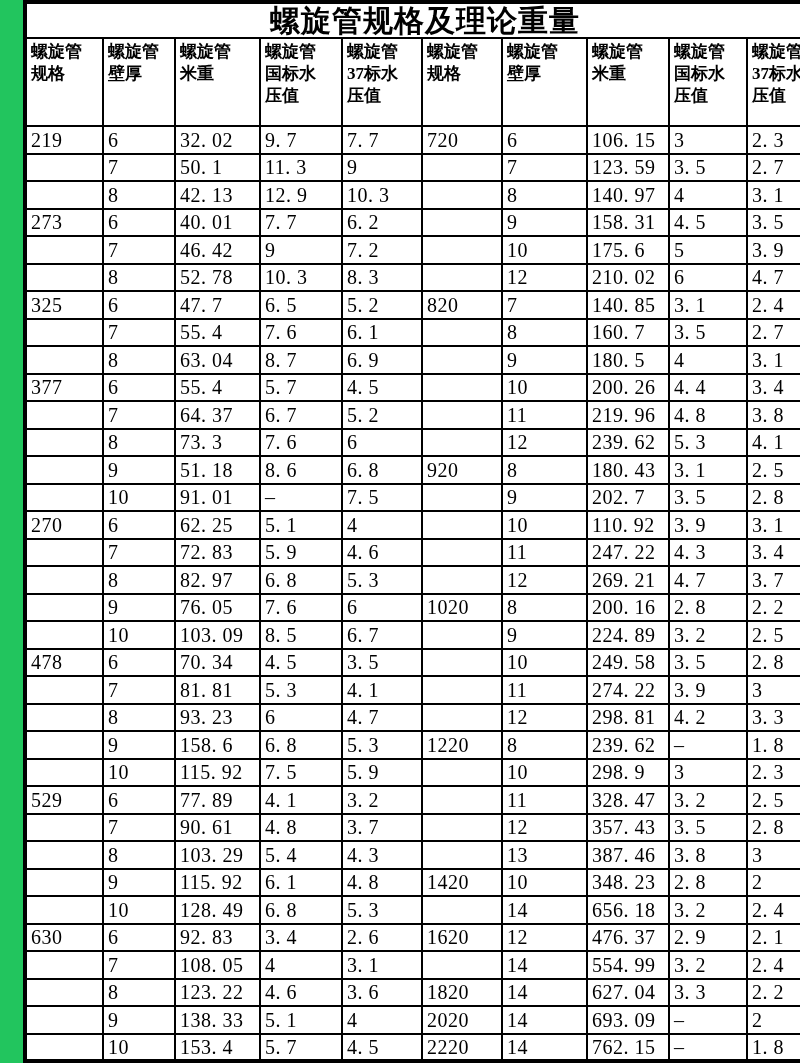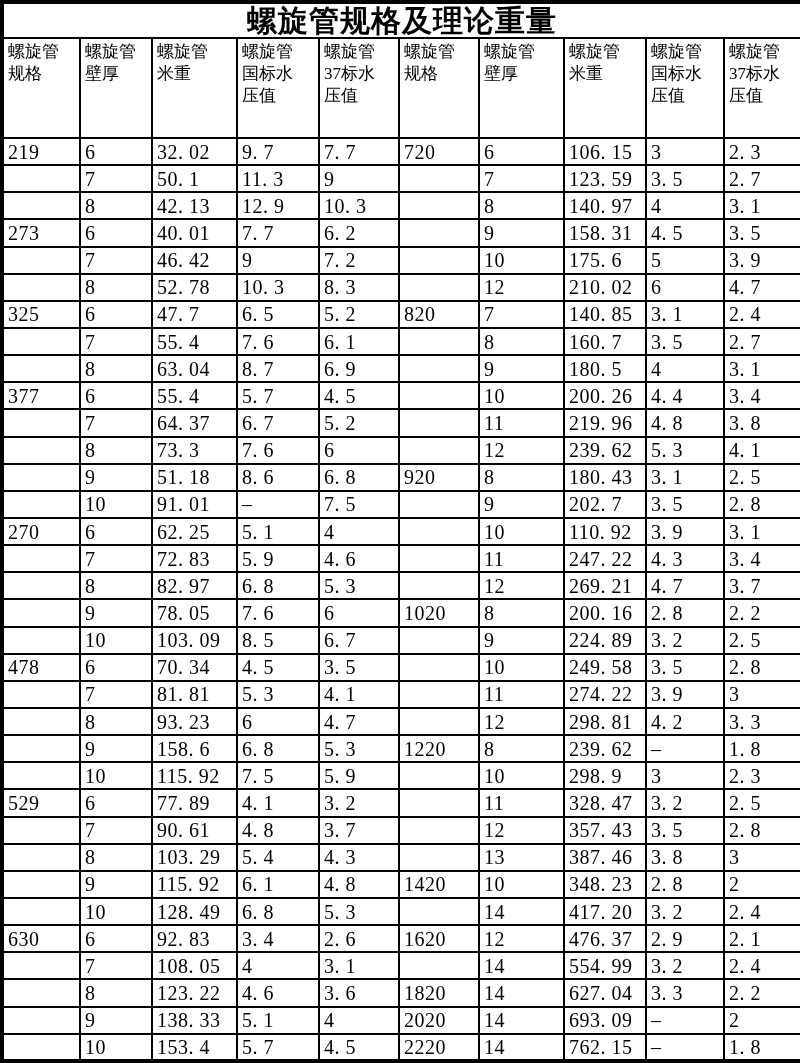--- a/index.html
+++ b/index.html
@@ -6,20 +6,21 @@
     margin: 0;
     padding: 0;
     background: #ffffff;
   }
   .sheet {
     width: 800px;
     height: 1063px;
     box-sizing: border-box;
     background: #22c55e;
     overflow: hidden;
+    padding-left: 23px;
   }
   table.spec-table {
     width: 800px;
     height: 1063px;
     border-collapse: collapse;
     table-layout: fixed;
     background: #ffffff;
     color: #000000;
     font-family: "Liberation Serif", "DejaVu Serif", serif;
   }
@@ -37,23 +38,23 @@
     font-size: 30px;
     font-weight: bold;
     text-align: center;
     vertical-align: top;
     padding: 0;
     line-height: 1.1;
     letter-spacing: 1px;
     white-space: nowrap;
   }
   tr.header-row th {
-    height: 100px;
+    height: 88px;
     font-size: 17px;
-    font-weight: normal;
+    font-weight: bold;
     text-align: left;
     vertical-align: top;
     padding: 2px 1px 0 4px;
     line-height: 1.3;
     white-space: pre-line;
   }
   tbody tr {
     height: 27px;
   }
   tbody td {
@@ -317,21 +318,21 @@
           <td>5. 3</td>
           <td></td>
           <td>12</td>
           <td>269. 21</td>
           <td>4. 7</td>
           <td>3. 7</td>
         </tr>
         <tr>
           <td></td>
           <td>9</td>
-          <td>78. 05</td>
+          <td>76. 05</td>
           <td>7. 6</td>
           <td>6</td>
           <td>1020</td>
           <td>8</td>
           <td>200. 16</td>
           <td>2. 8</td>
           <td>2. 2</td>
         </tr>
         <tr>
           <td></td>
@@ -454,21 +455,21 @@
           <td>2</td>
         </tr>
         <tr>
           <td></td>
           <td>10</td>
           <td>128. 49</td>
           <td>6. 8</td>
           <td>5. 3</td>
           <td></td>
           <td>14</td>
-          <td>417. 20</td>
+          <td>656. 18</td>
           <td>3. 2</td>
           <td>2. 4</td>
         </tr>
         <tr>
           <td>630</td>
           <td>6</td>
           <td>92. 83</td>
           <td>3. 4</td>
           <td>2. 6</td>
           <td>1620</td>

